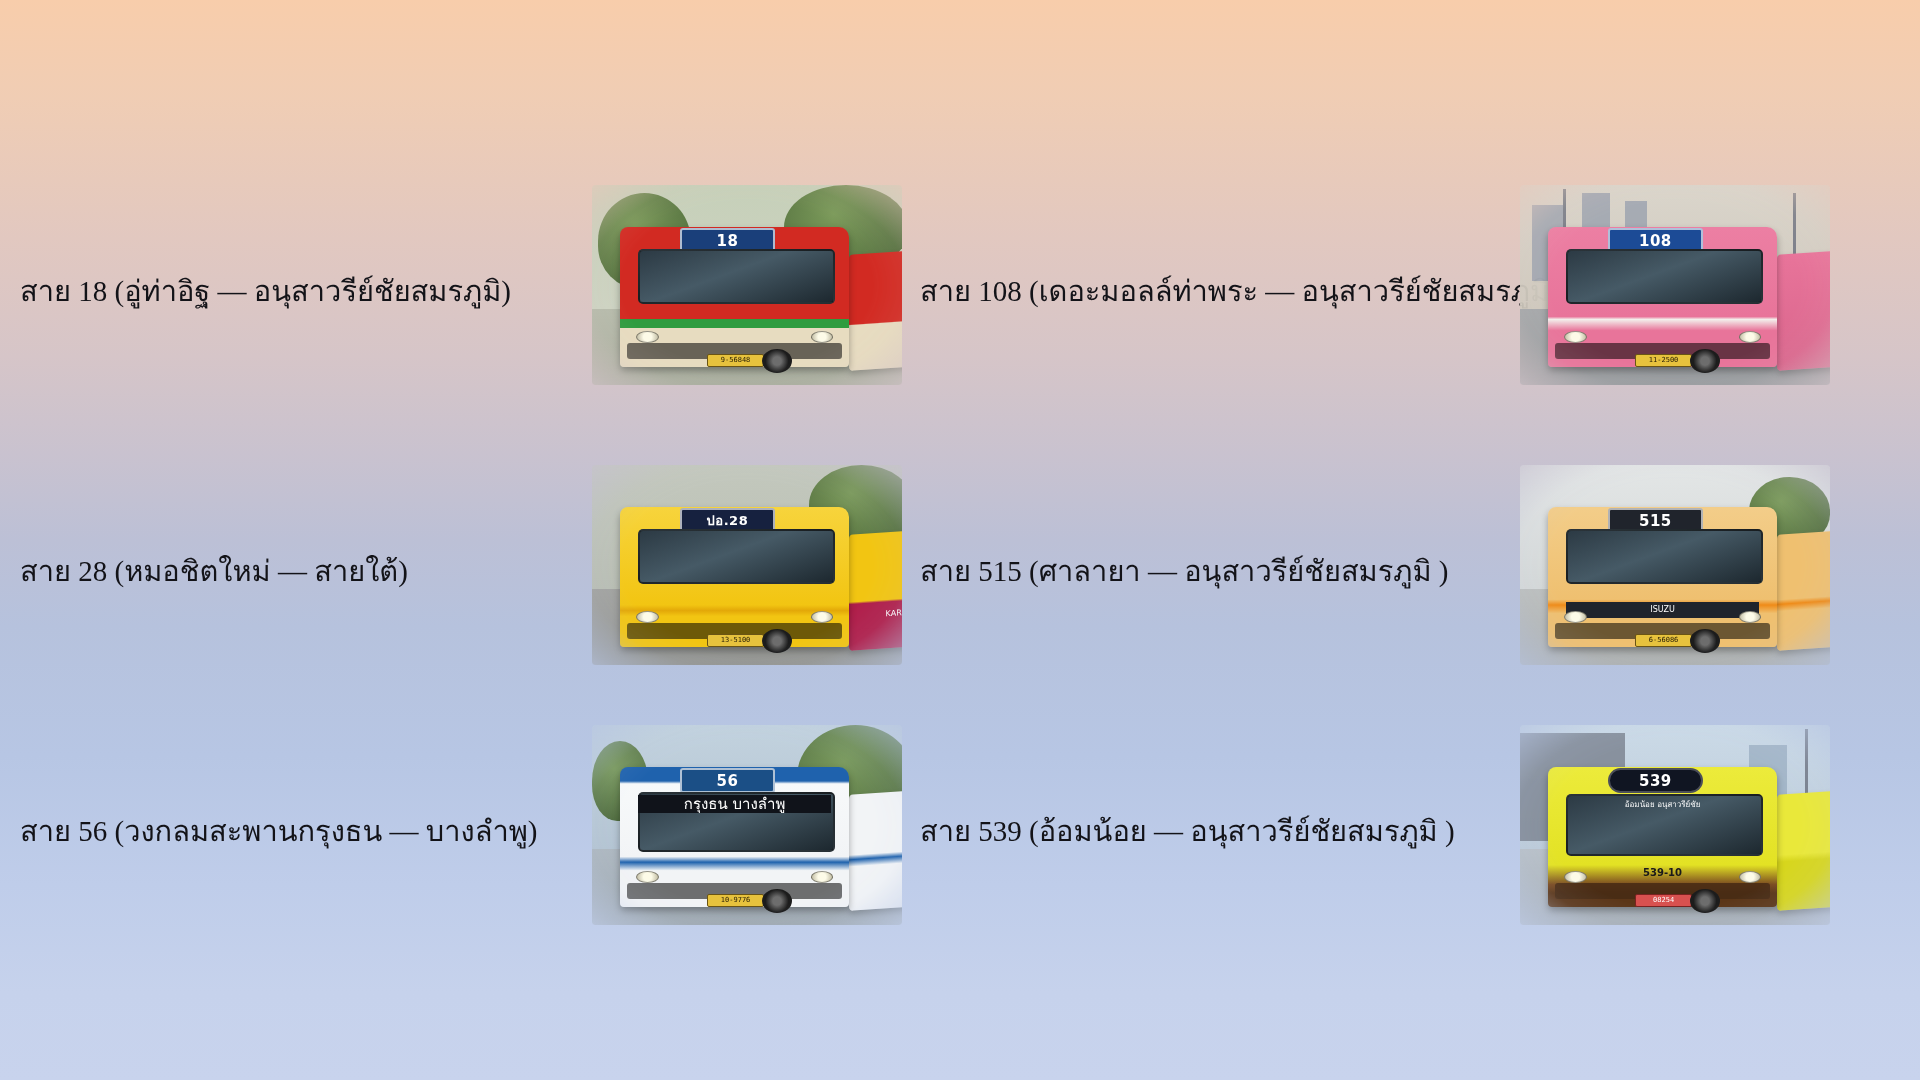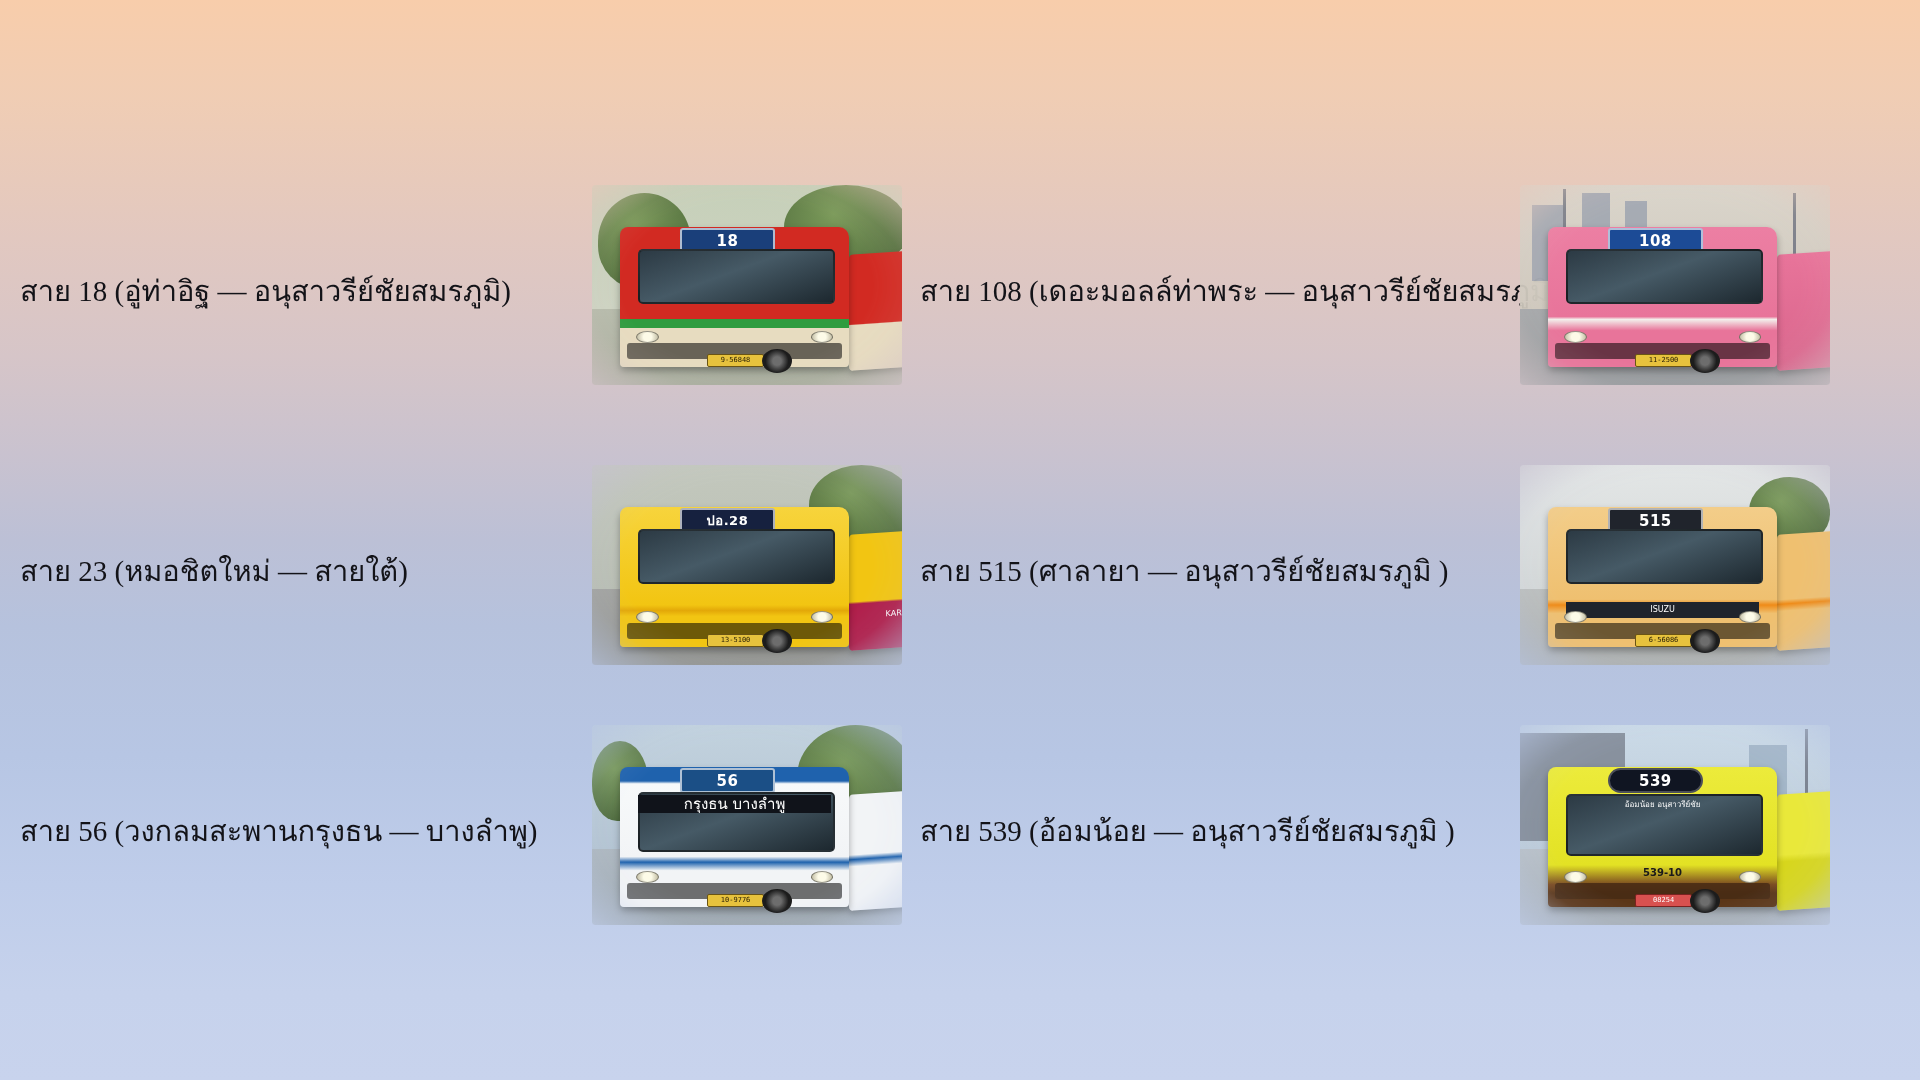--- a/index.html
+++ b/index.html
@@ -311,21 +311,21 @@
             </div>
           </div>
         </div>
       </div>
 
     </div>
 
     <div class="route-row row-2">
 
       <div class="route-cell col-left">
-        <div class="route-label">สาย 23 (หมอชิตใหม่ — สายใต้)</div>
+        <div class="route-label">สาย 28 (หมอชิตใหม่ — สายใต้)</div>
         <div class="bus-photo">
           <div class="scene">
             <div class="sky" style="background:linear-gradient(#c3c8bd,#b9beb4)"></div>
             <div class="tree" style="left:70%;top:0%;width:34%;height:40%"></div>
             <div class="ground" style="background:linear-gradient(#a2a3a0,#949591)"></div>
             <div class="bus-side" style="background:linear-gradient(#f2c512 58%,#b01e4a 60%)">
               <div class="destination-board" style="top:60%;height:22%;font-size:8px;background:#b01e4a">KARMART</div>
 
             </div>
             <div class="bus" style="background:linear-gradient(#f7d43c 0%,#f2c512 70%,#e3a808 74%,#f2c512 78%)">

